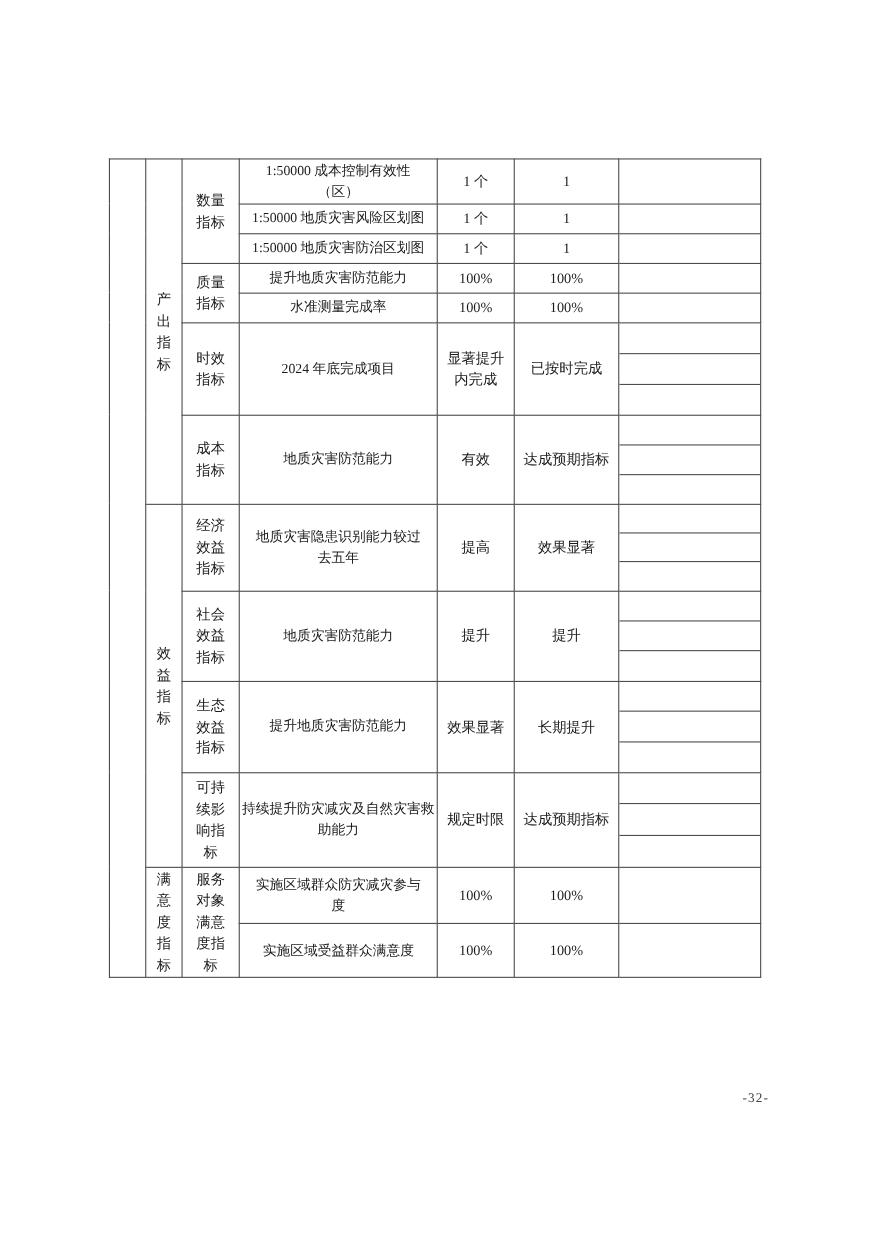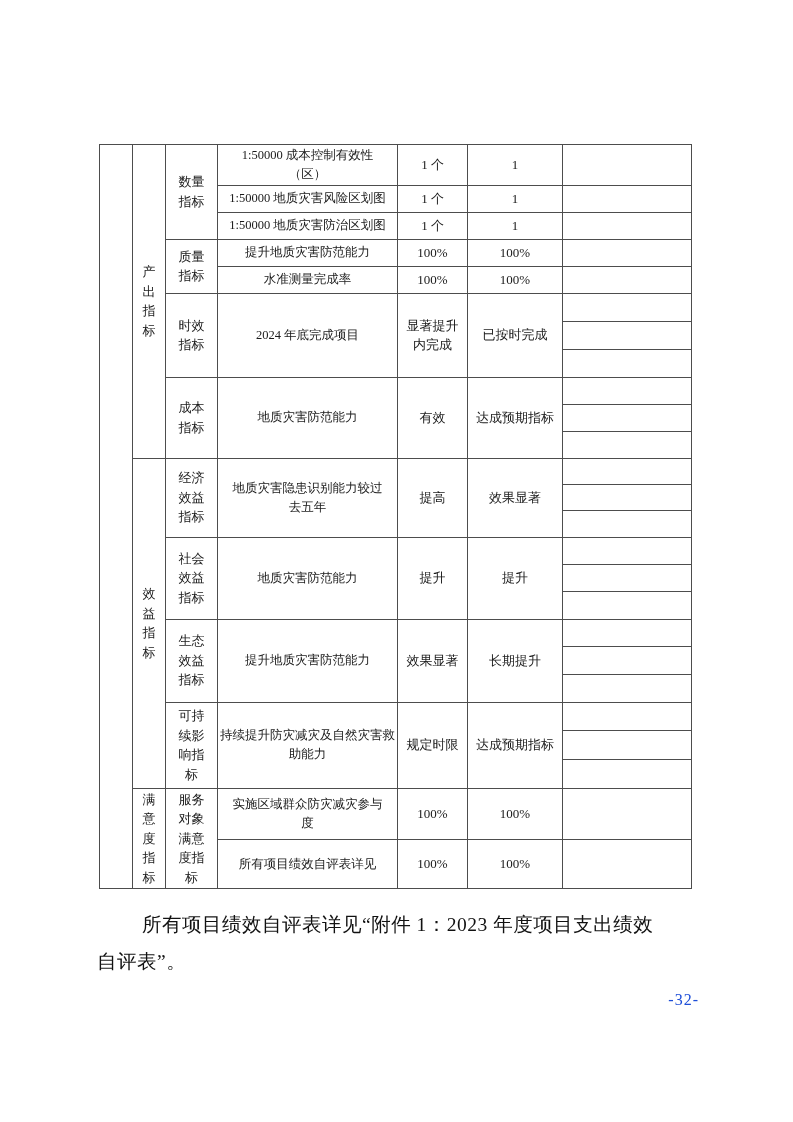--- a/index.html
+++ b/index.html
@@ -39,21 +39,21 @@
   .note{
     position:absolute;left:97px;top:906px;width:600px;
     font-size:19.5px;letter-spacing:0.5px;
     line-height:37px;
     white-space:pre-line;
     text-indent:45px;
     color:#111;
   }
   .pageno{
     position:absolute;top:991px;right:94px;
-    font-size:16px;letter-spacing:1px;color:#1d4ed8;text-align:right;
+    font-size:12px;letter-spacing:1px;color:#404040;text-align:right;
   }
 </style>
 </head>
 <body>
 
 <div class="page">
 
   <table class="perf">
     <colgroup>
       <col style="width:33px">
@@ -188,26 +188,24 @@
 满意
 度指
 标</td>
         <td class="c4">实施区域群众防灾减灾参与
 度</td>
         <td>100%</td>
         <td>100%</td>
         <td class="c7"></td>
       </tr>
       <tr style="height:41px">
-        <td class="c4">所有项目绩效自评表详见</td>
+        <td class="c4">实施区域受益群众满意度</td>
         <td>100%</td>
         <td>100%</td>
         <td class="c7"></td>
       </tr>
     </tbody>
   </table>
 
-  <div class="note">所有项目绩效自评表详见“附件 1：2023 年度项目支出绩效
-自评表”。</div>
 
   <div class="pageno">-32-</div>
 
 </div>
 
 </body></html>

